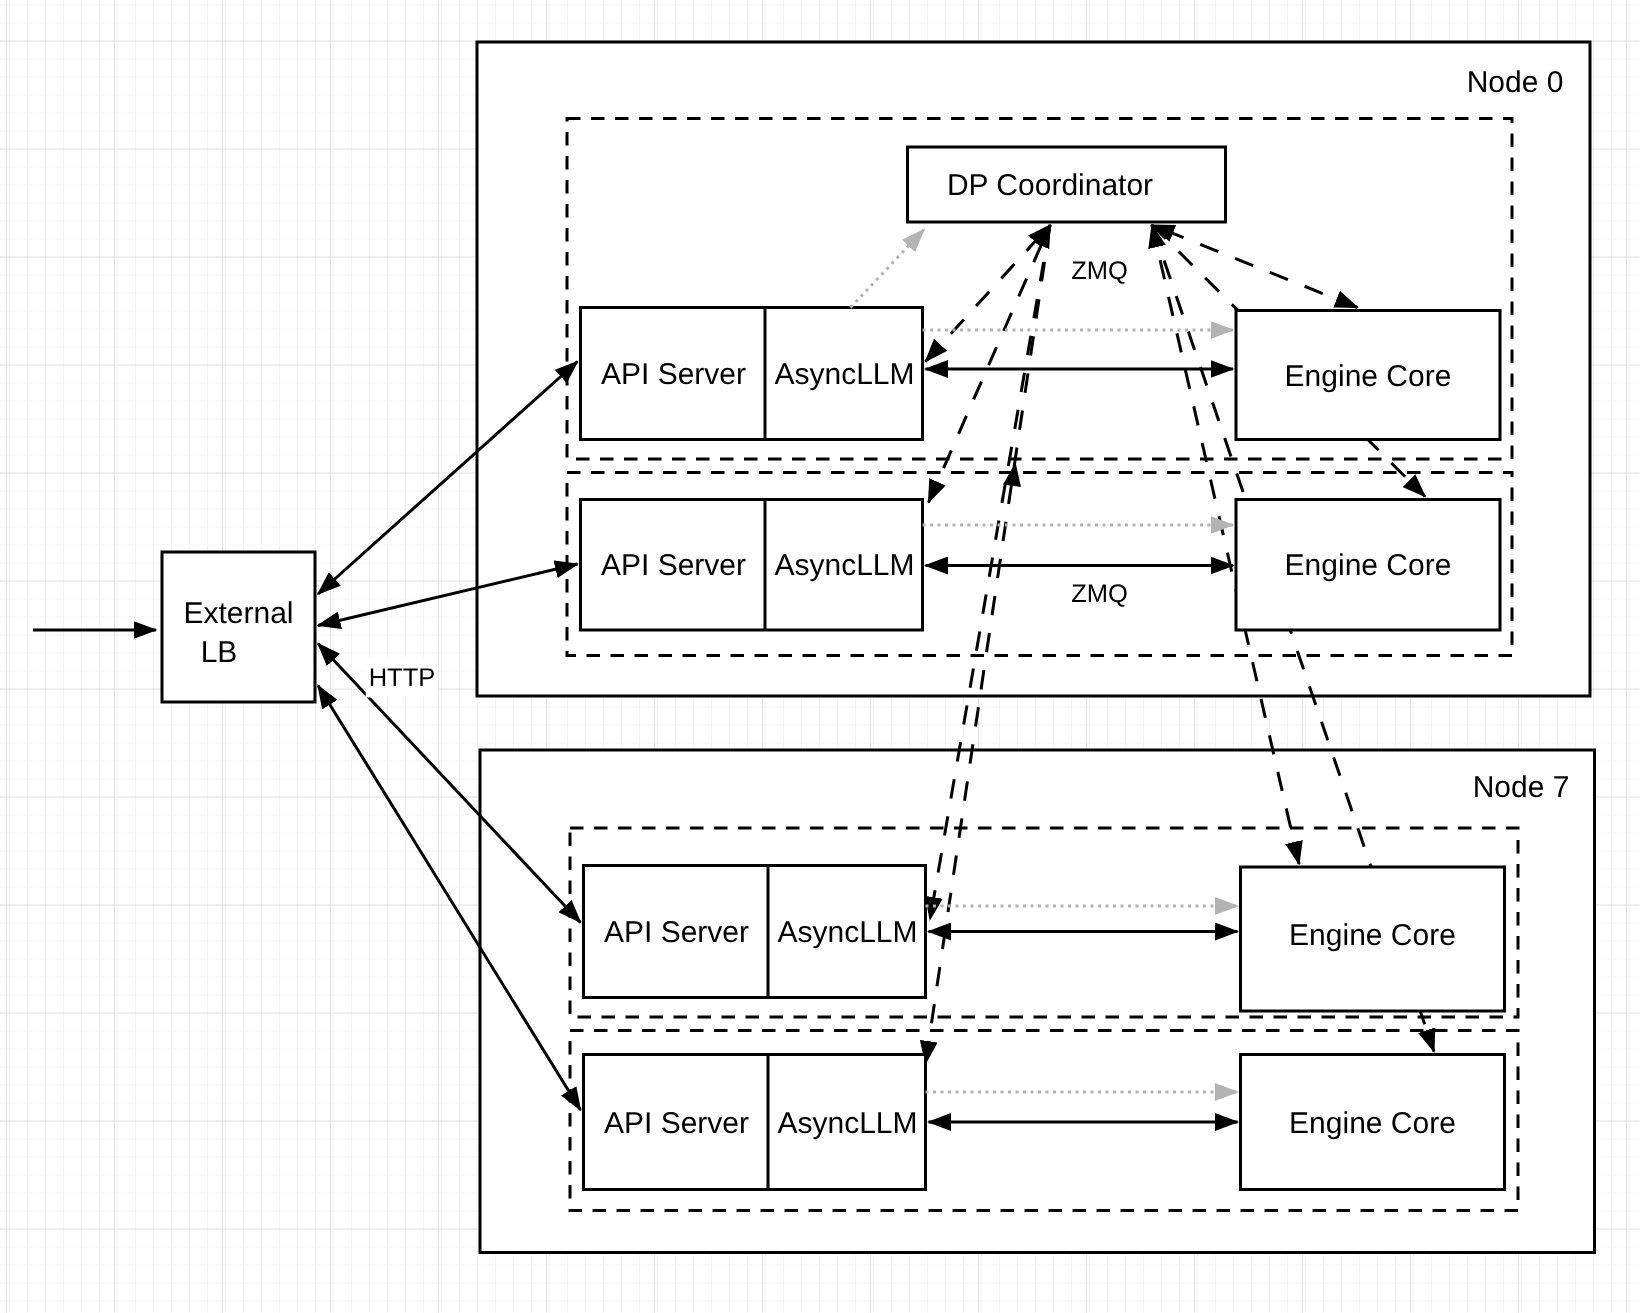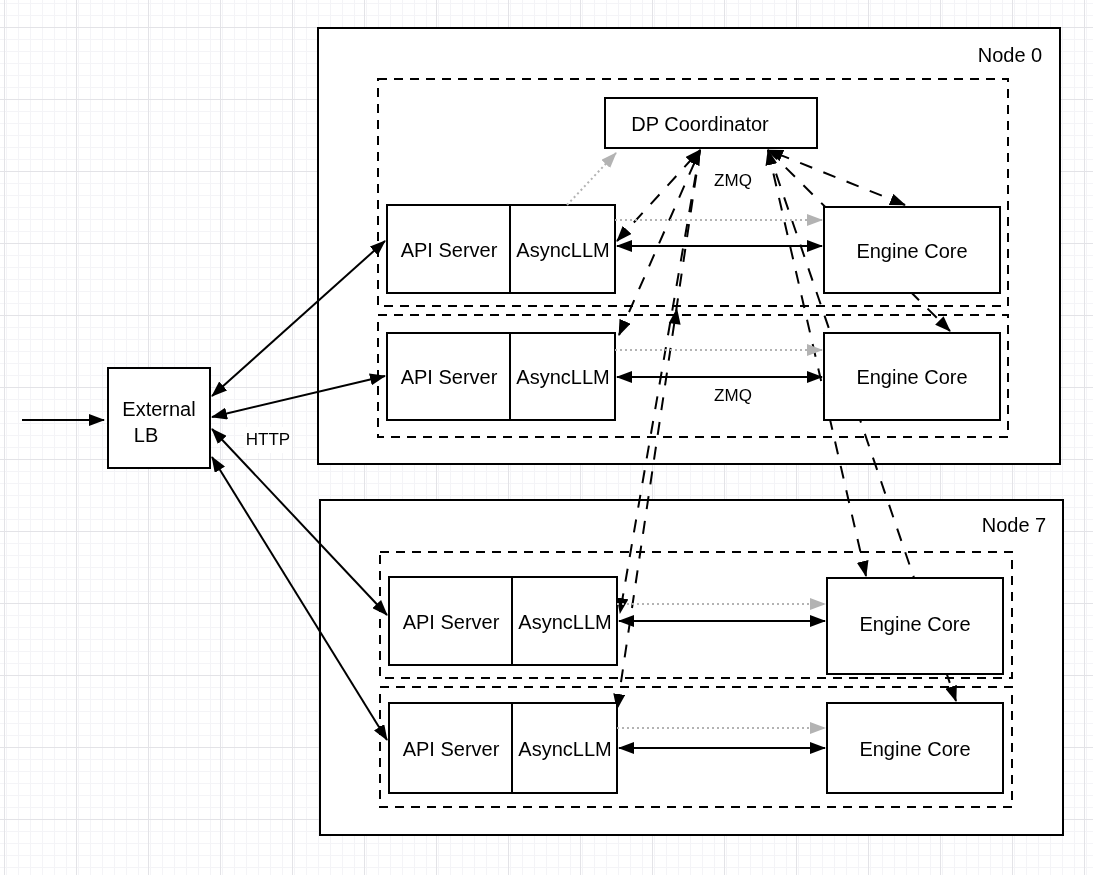--- a/index.html
+++ b/index.html
@@ -109,17 +109,17 @@
 <div class="lbl" style="left:912px;top:377px">Engine Core</div>
 
 <div class="lbl" style="left:451px;top:622px">API Server</div>
 <div class="lbl" style="left:565px;top:622px">AsyncLLM</div>
 <div class="lbl" style="left:915px;top:624px">Engine Core</div>
 
 <div class="lbl" style="left:451px;top:749px">API Server</div>
 <div class="lbl" style="left:565px;top:749px">AsyncLLM</div>
 <div class="lbl" style="left:915px;top:749px">Engine Core</div>
 
-<div class="lbl edge-lbl" style="left:268px;top:440px">HTTP</div>
+<div class="lbl edge-lbl" style="left:268px;top:452px">HTTP</div>
 <div class="lbl edge-lbl" style="left:733px;top:181px">ZMQ</div>
 <div class="lbl edge-lbl" style="left:733px;top:396px">ZMQ</div>
 
 </div>
 
 </body></html>

